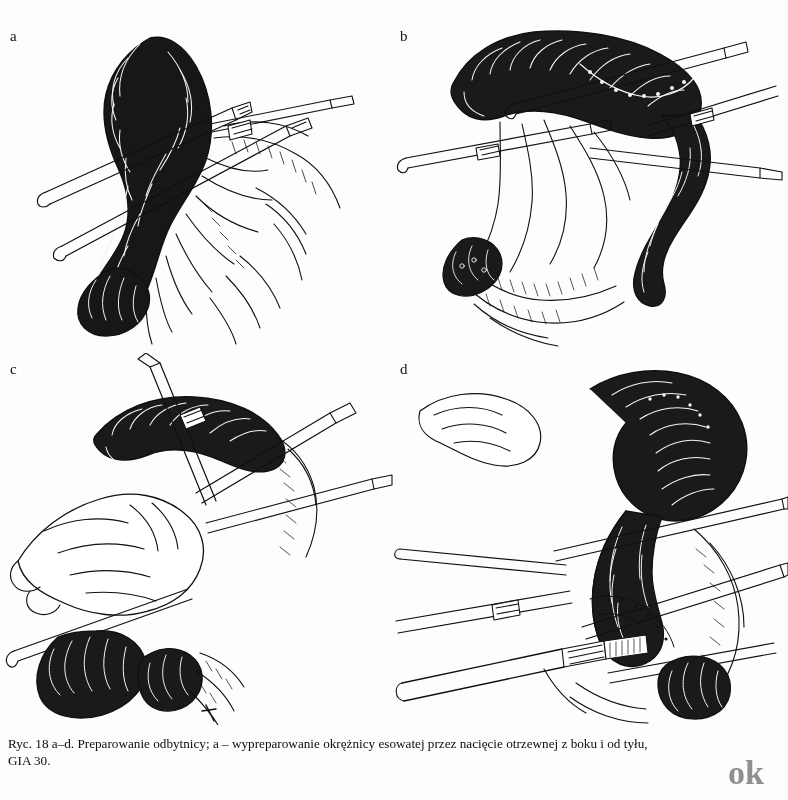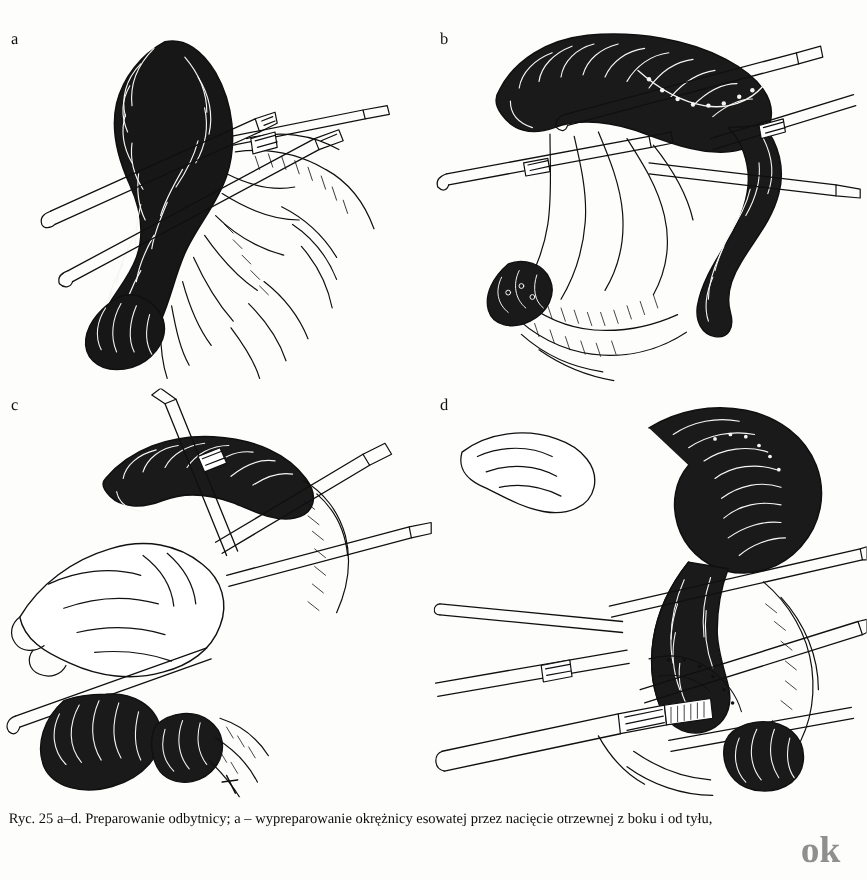--- a/index.html
+++ b/index.html
@@ -524,21 +524,22 @@
                 <circle cx="306" cy="62" r="1.7"></circle>
                 <circle cx="314" cy="74" r="1.7"></circle>
             </g>
           </g>
         </svg>
       </div>
     </div>
   </div>
 
   <div class="caption">
-    <div class="line">Ryc. 25 a–d. Preparowanie odbytnicy; a – wypreparowanie okrężnicy esowatej przez nacięcie otrzewnej z boku i od tyłu,</div>
+    <div class="line">Ryc. 18 a–d. Preparowanie odbytnicy; a – wypreparowanie okrężnicy esowatej przez nacięcie otrzewnej z boku i od tyłu,</div>
+    <div class="line">GIA 30.</div>
   </div>
 
   <div class="watermark">
     <svg viewBox="0 0 52 44" xmlns="http://www.w3.org/2000/svg">
       <text x="2" y="34" font-family="Liberation Serif, serif" font-size="34" font-weight="bold" fill="#8f8f8f">ok</text>
     </svg>
   </div>
 
 </div>
 

